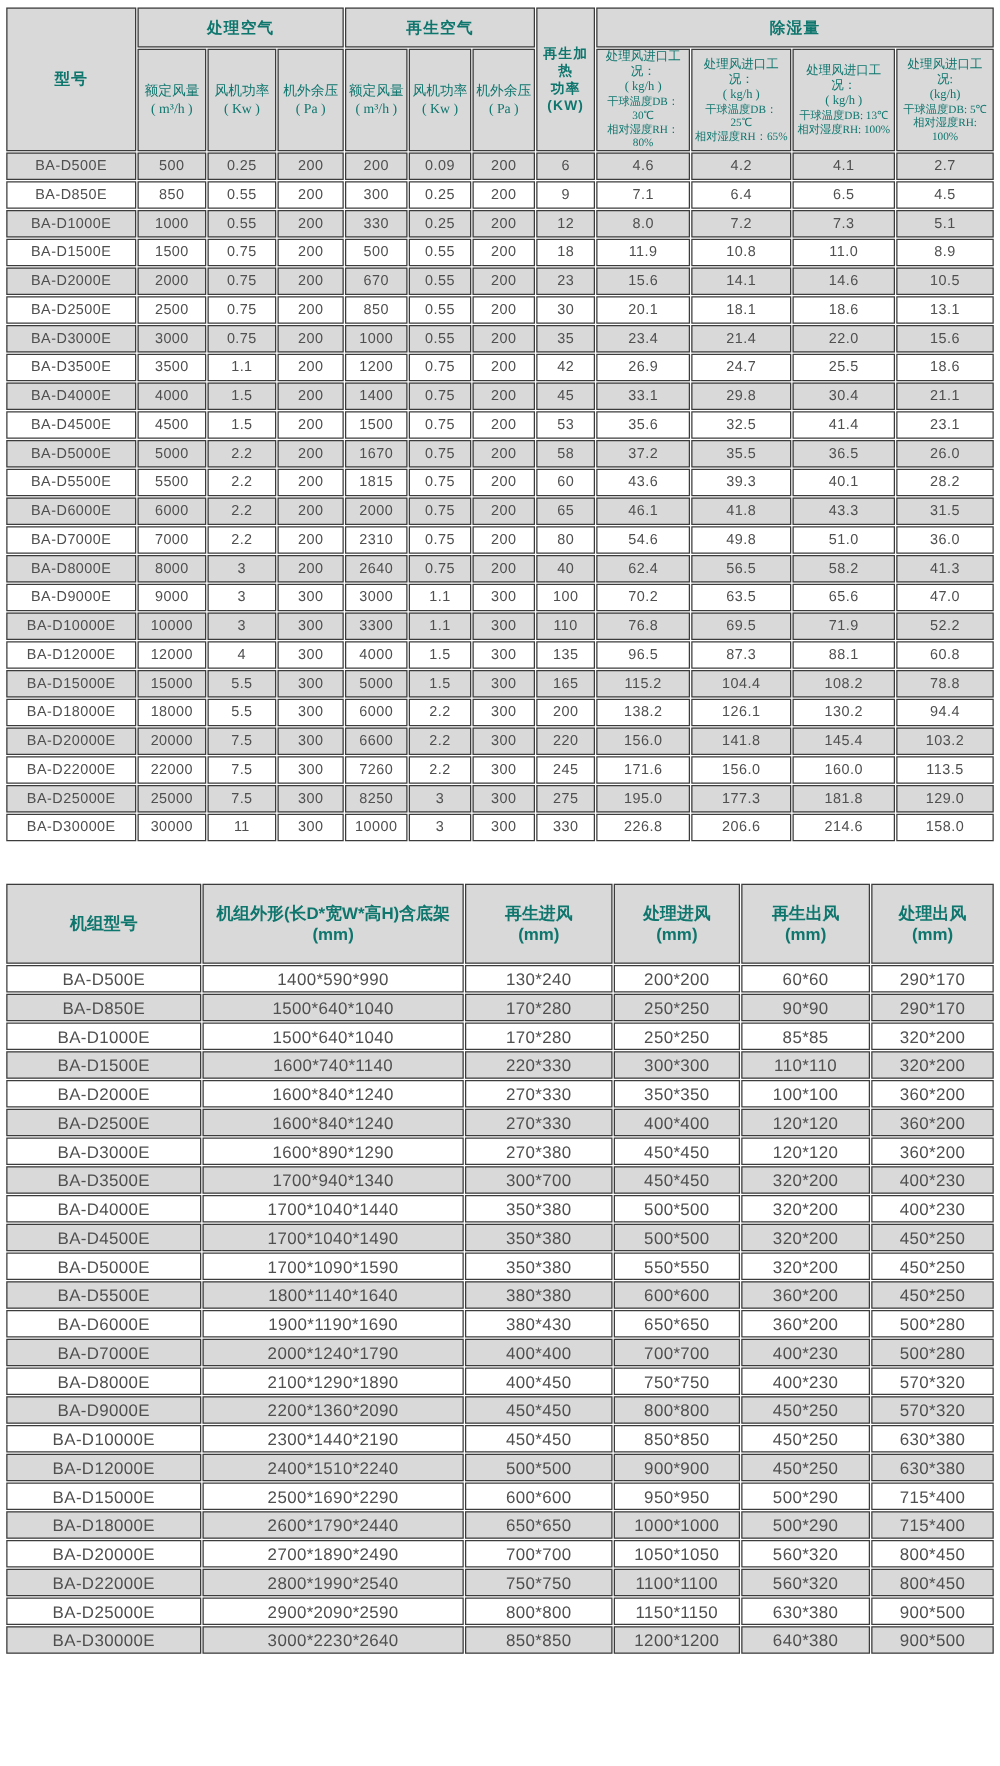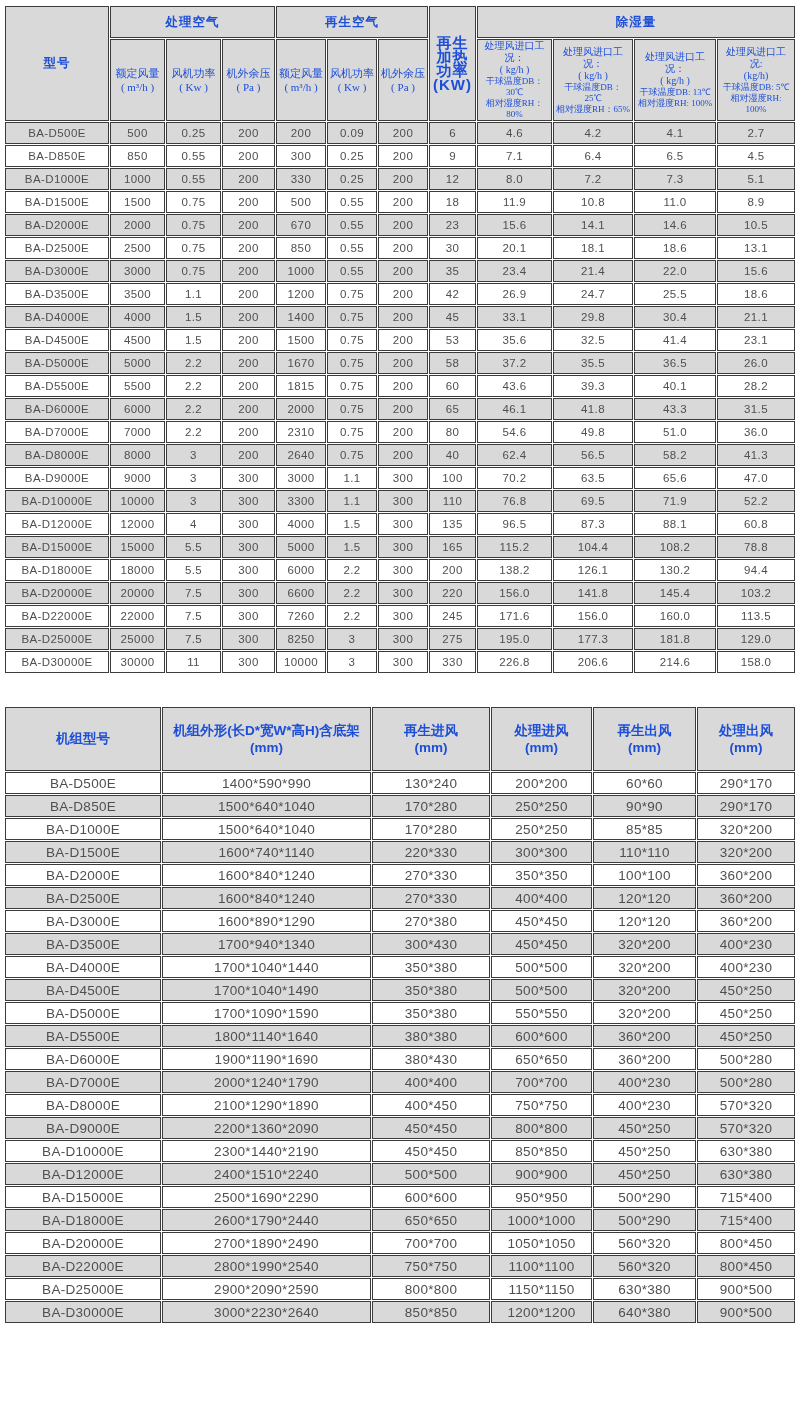--- a/index.html
+++ b/index.html
@@ -24,31 +24,31 @@
     background: #ffffff;
   }
   th, td {
     border: 1px solid #3c3c3c;
     text-align: center;
     vertical-align: middle;
     overflow: hidden;
     padding: 0 2px;
     box-sizing: border-box;
   }
-  thead th { background: #d9d9d9; color: #1d4ed8; font-weight: normal; }
+  thead th { background: #d9d9d9; color: #0f766e; font-weight: normal; }
 
   
   .t1 tbody td { height: 22px; font-size: 11.5px; letter-spacing: 0.4px; color: #4f4f4f; }
   .t1 tbody tr:nth-child(odd) td  { background: #d9d9d9; }
   .t1 tbody tr:nth-child(even) td { background: #ffffff; }
   .t1 .group-row th { height: 32px; font-size: 12.5px; font-weight: bold; letter-spacing: 1px; }
   .t1 .model-th { font-size: 13px; font-weight: bold; letter-spacing: 2px; font-family: Liberation Serif, serif; }
   .t1 .sub-row th { height: 66px; font-size: 11px; font-family: Liberation Serif, serif; }
   .t1 .sub-line  { display: block; line-height: 14px; }
-  .t1 .heat-line { display: block; line-height: 14px; font-size: 15px; }
+  .t1 .heat-line { display: block; line-height: 14px; font-size: 11px; }
   .t1 .cond-l1, .t1 .cond-l2 { display: block; font-size: 10px; line-height: 12px; }
   .t1 .cond-l3, .t1 .cond-l4 { display: block; font-size: 9px;  line-height: 11px; }
 
   
   .t2 { margin-top: 32px; }
   .t2 thead th { height: 64px; font-size: 13.5px; font-weight: bold; }
   .t2 .h-line { display: block; line-height: 17px; }
   .t2 tbody td { height: 22px; font-size: 13.5px; letter-spacing: 0.3px; color: #4f4f4f; }
   .t2 tbody tr:nth-child(odd) td  { background: #ffffff; }
   .t2 tbody tr:nth-child(even) td { background: #d9d9d9; }
@@ -563,21 +563,21 @@
           <td>BA-D3000E</td>
           <td>1600*890*1290</td>
           <td>270*380</td>
           <td>450*450</td>
           <td>120*120</td>
           <td>360*200</td>
         </tr>
         <tr>
           <td>BA-D3500E</td>
           <td>1700*940*1340</td>
-          <td>300*430</td>
+          <td>300*700</td>
           <td>450*450</td>
           <td>320*200</td>
           <td>400*230</td>
         </tr>
         <tr>
           <td>BA-D4000E</td>
           <td>1700*1040*1440</td>
           <td>350*380</td>
           <td>500*500</td>
           <td>320*200</td>

